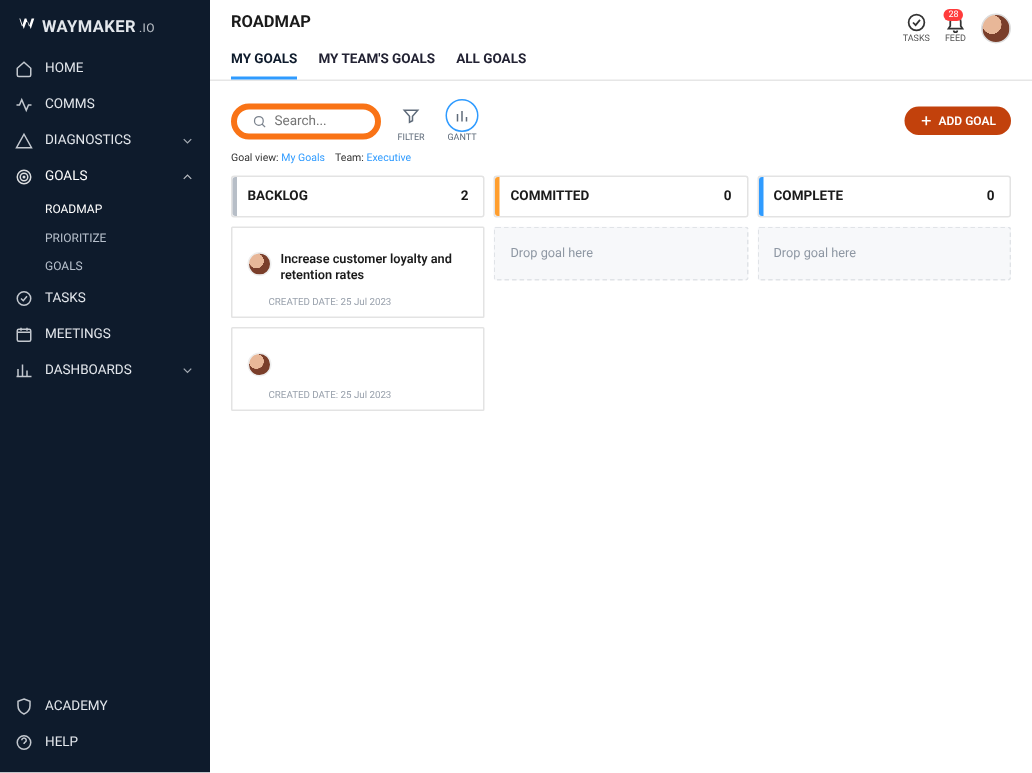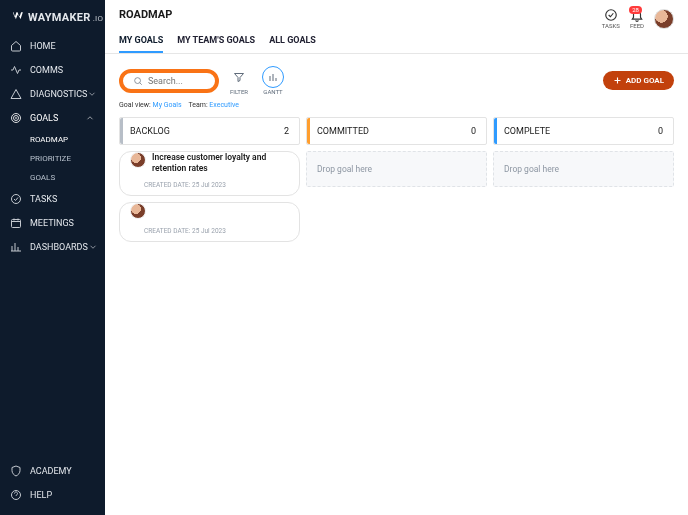--- a/index.html
+++ b/index.html
@@ -1,20 +1,20 @@
 <!DOCTYPE html>
 <html><head>
 <meta charset="utf-8">
 <style>
   * { box-sizing: border-box; margin: 0; padding: 0; font-family: -apple-system, BlinkMacSystemFont, "Segoe UI", Roboto, sans-serif; }
   html, body { height: 100%; }
   body { display: flex; background: #fff; color: #1a1a1a; font-size: 10px; }
 
   
-  .sidebar { width: 105px; background: #0e1b2c; color: #e3e7ec; display: flex; flex-direction: column; padding: 8px 0; }
+  .sidebar { width: 140px; background: #0e1b2c; color: #e3e7ec; display: flex; flex-direction: column; padding: 8px 0; }
   .brand { display: flex; align-items: center; padding: 2px 10px 10px; font-weight: 700; font-size: 11px; letter-spacing: 0.3px; }
   .brand-logo { display:inline-flex; margin-right:4px; }
   .brand-io { font-weight:400; font-size:8px; margin-left:2px; opacity:.8; position:relative; top:1px;}
   .nav { list-style: none; }
   .nav-item { display: flex; align-items: center; justify-content: space-between; padding: 6px 10px; cursor: pointer; font-size: 9px; }
   .nav-item-left { display:flex; align-items:center; gap:8px; }
   .nav-item .ic { width:12px; height:12px; display:inline-flex; align-items:center; justify-content:center; opacity:.85;}
   .nav-item.active { color:#fff; }
   .sub-nav { list-style:none; padding-left: 30px; }
   .sub-nav-item { padding: 5px 0; font-size: 8px; color:#b7c0cc; cursor:pointer;}
@@ -43,29 +43,29 @@
   .tool-btn { display:flex; flex-direction:column; align-items:center; font-size:6px; color:#5f6b7a; cursor:pointer; padding:2px 3px;}
   .tool-btn .circ { width:22px; height:22px; border-radius:50%; display:flex; align-items:center; justify-content:center;}
   .tool-btn.gantt .circ { border:1.5px solid #2f9bff; }
   .add-goal { background:#c2410c; color:#fff; border:none; border-radius:12px; padding:5px 10px; font-size:8px; font-weight:600; display:flex; align-items:center; gap:4px; cursor:pointer;}
   .meta-line { padding: 0 14px 8px; font-size:7px; color:#333; }
   .meta-line .lk { color:#2f9bff; }
 
   
   .board { display:flex; gap:6px; padding: 0 14px 20px; align-items:flex-start;}
   .col { flex:1; min-width:0;}
-  .col-head { background:#fff; border:1px solid #e3e3e3; border-radius:2px; padding:8px 10px; display:flex; justify-content:space-between; font-size:9px; font-weight:400; position:relative;}
+  .col-head { background:#fff; border:1px solid #e3e3e3; border-radius:2px; padding:8px 10px; display:flex; justify-content:space-between; font-size:9px; font-weight:700; position:relative;}
   .col-head::before { content:""; position:absolute; left:0; top:0; bottom:0; width:3px; border-top-left-radius:2px; border-bottom-left-radius:2px;}
   .col-head.c-grey::before{ background:#b7bec7;}
   .col-head.c-orange::before{ background:#ff9e2e;}
   .col-head.c-green::before{ background:#7ac943;}
   .col-head.c-blue::before{ background:#2f9bff;}
   .col-body { margin-top:6px; }
   .dropzone { border:1px dashed #e0e3e7; background:#f7f8fa; color:#8e97a3; font-size:8.5px; padding:12px 10px; border-radius:2px;}
-  .card { background:#fff; border:1px solid #e3e3e3; border-radius:12px; padding:0 10px 6px; margin-bottom:6px;}
+  .card { background:#fff; border:1px solid #e3e3e3; border-radius:1px; padding:16px 10px 6px; margin-bottom:6px;}
   .card-top { display:flex; gap:6px; align-items:flex-start;}
   .avatar-sm { width:16px;height:16px;border-radius:50%; background: radial-gradient(circle at 35% 35%, #e8b798 0 38%, #7a3e2a 39% 100%); flex-shrink:0; border:1px solid #eee;}
   .card-title { font-size:8.5px; font-weight:600; line-height:1.25; color:#1a1a1a;}
   .card-meta { font-size:6.5px; color:#9aa2ad; margin-top:8px;margin-left:14px;}
 
   svg { display:block; }
 </style>
 </head>
 <body>
 

